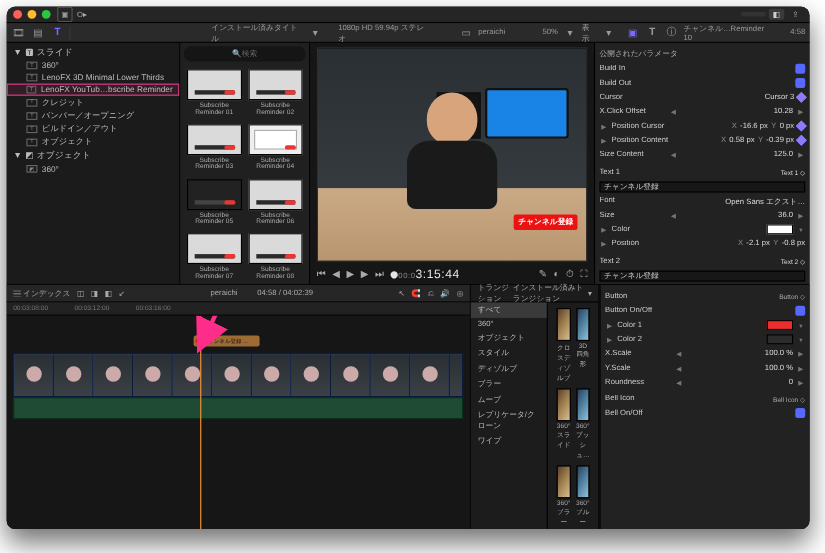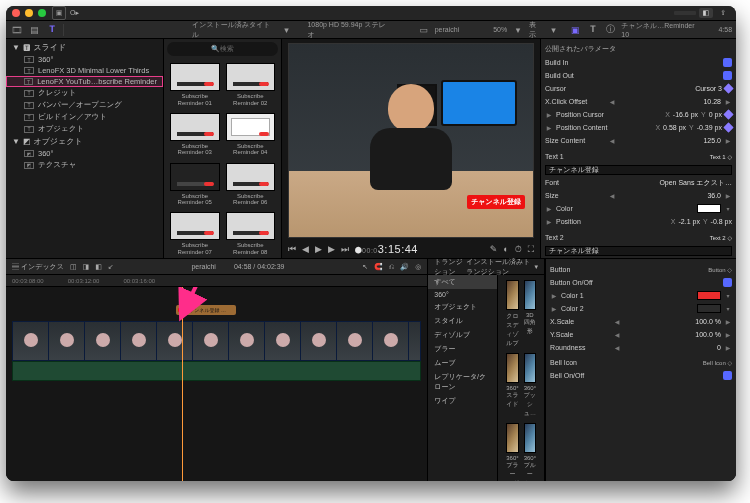--- a/index.html
+++ b/index.html
@@ -175,24 +175,20 @@
           </div>
         <div class="treeitem">
             <span class="ic">T</span>
             <span>オブジェクト</span>
           </div>
         <div class="treehdr">▼ <span class="ic" style="border:none">◩</span><span>オブジェクト</span></div>
         <div class="treeitem">
             <span class="ic">◩</span>
             <span>360°</span>
           </div>
-        <div class="treeitem">
-            <span class="ic">◩</span>
-            <span>テクスチャ</span>
-          </div>
       </div>
     </div>
 
     <div class="center">
       <div class="thumbs">
         <div class="search">🔍 <span>検索</span></div>
         <div class="thumbgrid">
           <div class="thumbcell">
               <div class="thumbimg">
                 <div class="bar"></div>

